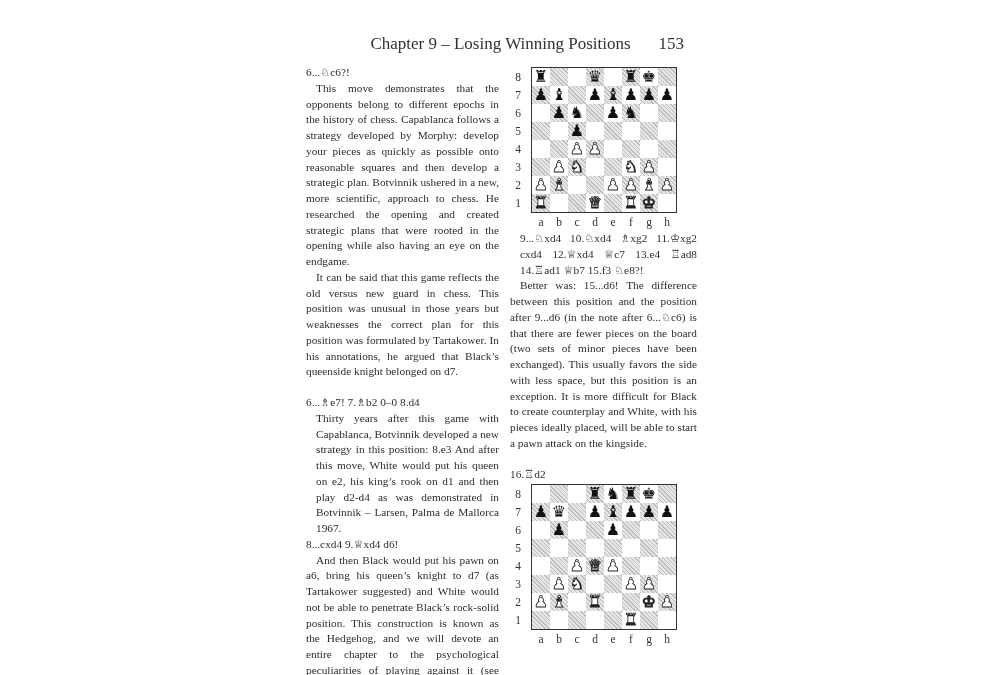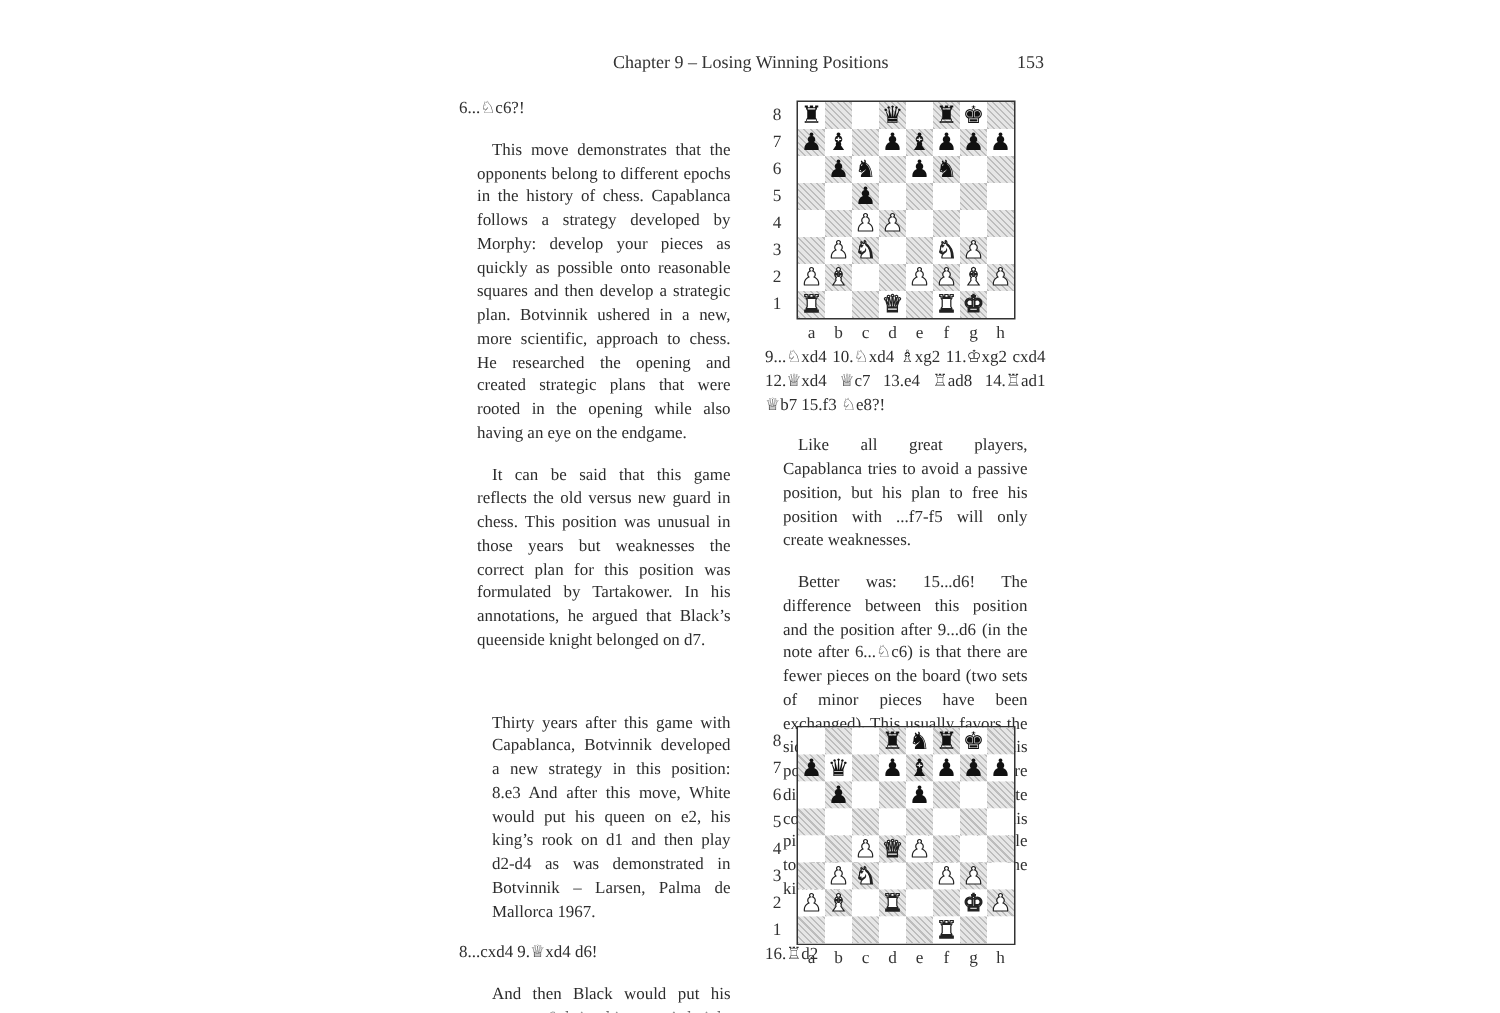--- a/index.html
+++ b/index.html
@@ -2,30 +2,30 @@
 <html><head>
 <meta charset="utf-8">
 <style>
   html, body { margin: 0; padding: 0; }
   body {
     width: 1000px; height: 675px; background: #ffffff; position: relative; overflow: hidden;
     font-family: "Liberation Serif", "DejaVu Serif", serif; color: #2a2a2a;
   }
   .header {
     position: absolute; top: 34px; left: 305px; width: 391px; height: 16px;
-    font-size: 12px; color: #333;
+    font-size: 17px; color: #333;
   }
   .header .title { position: absolute; left: 0; right: 0; text-align: center; top: 0; }
-  .header .page-num { position: absolute; right: 0; top: 0; }
+  .header .page-num { position: absolute; right: 12px; top: 0; }
 
   .col { position: absolute; font-size: 11.3px; line-height: 15.75px; color: #2d2d2d; }
   .col-left { left: 306px; top: 65px; width: 193px; }
   .col-right { left: 510px; top: 231px; width: 187px; }
 
-  .p { margin: 12px; text-align: justify; text-indent: 10px; }
+  .p { margin: 0; text-align: justify; text-indent: 10px; }
   .p.noindent { text-indent: 0; }
   .p.block { padding-left: 10px; text-indent: 0; }
   .mv { font-weight: normal; margin: 0; }
   .gap { height: 15px; }
   .line { margin: 0; text-indent: 0; }
 
   .board-wrap { position: absolute; left: 512px; width: 170px; }
   .board-1 { top: 67px; }
   .board-2 { top: 484px; }
   .board {
@@ -58,20 +58,21 @@
 <div class="header">
   <span class="title">Chapter 9 – Losing Winning Positions</span>
   <span class="page-num">153</span>
 </div>
 
 <div class="col col-left">
   <p class="mv">6...♘c6?!</p>
   <p class="p">This move demonstrates that the opponents belong to different epochs in the history of chess. Capablanca follows a strategy developed by Morphy: develop your pieces as quickly as possible onto reasonable squares and then develop a strategic plan. Botvinnik ushered in a new, more scientific, approach to chess. He researched the opening and created strategic plans that were rooted in the opening while also having an eye on the endgame.</p>
   <p class="p">It can be said that this game reflects the old versus new guard in chess. This position was unusual in those years but weaknesses the correct plan for this position was formulated by Tartakower. In his annotations, he argued that Black’s queenside knight belonged on d7.</p>
   <div class="gap"></div>
+  <p class="line">6...♗e7! 7.♗b2 0–0 8.d4</p>
   <p class="p block">Thirty years after this game with Capablanca, Botvinnik developed a new strategy in this position: 8.e3 And after this move, White would put his queen on e2, his king’s rook on d1 and then play d2-d4 as was demonstrated in Botvinnik – Larsen, Palma de Mallorca 1967.</p>
   <p class="line">8...cxd4 9.♕xd4 d6!</p>
   <p class="p">And then Black would put his pawn on a6, bring his queen’s knight to d7 (as Tartakower suggested) and White would not be able to penetrate Black’s rock-solid position. This construction is known as the Hedgehog, and we will devote an entire chapter to the psychological peculiarities of playing against it (see page 161).</p>
 
 </div>
 
 <div class="board-wrap board-1">
   <div class="ranks">
       <span style="top: 1px;">8</span>
       <span style="top: 19px;">7</span>
@@ -218,22 +219,21 @@
       <span>c</span>
       <span>d</span>
       <span>e</span>
       <span>f</span>
       <span>g</span>
       <span>h</span>
     </div>
 </div>
 
 <div class="col col-right">
-  <p class="mv" style="text-align:justify;">9...♘xd4 10.♘xd4 ♗xg2 11.♔xg2 cxd4 12.♕xd4 ♕c7 13.e4 ♖ad8 14.♖ad1 ♕b7 15.f3 ♘e8?!</p>
-  <p class="p">Like all great players, Capablanca tries to avoid a passive position, but his plan to free his position with ...f7-f5 will only create weaknesses.</p>
+  <p class="mv" style="text-align:justify;margin-left:10px;">9...♘xd4 10.♘xd4 ♗xg2 11.♔xg2 cxd4 12.♕xd4 ♕c7 13.e4 ♖ad8 14.♖ad1 ♕b7 15.f3 ♘e8?!</p>
   <p class="p">Better was: 15...d6! The difference between this position and the position after 9...d6 (in the note after 6...♘c6) is that there are fewer pieces on the board (two sets of minor pieces have been exchanged). This usually favors the side with less space, but this position is an exception. It is more difficult for Black to create counterplay and White, with his pieces ideally placed, will be able to start a pawn attack on the kingside.</p>
   <div class="gap"></div>
   <p class="mv">16.♖d2</p>
 </div>
 
 <div class="board-wrap board-2">
   <div class="ranks">
       <span style="top: 1px;">8</span>
       <span style="top: 19px;">7</span>
       <span style="top: 37px;">6</span>

